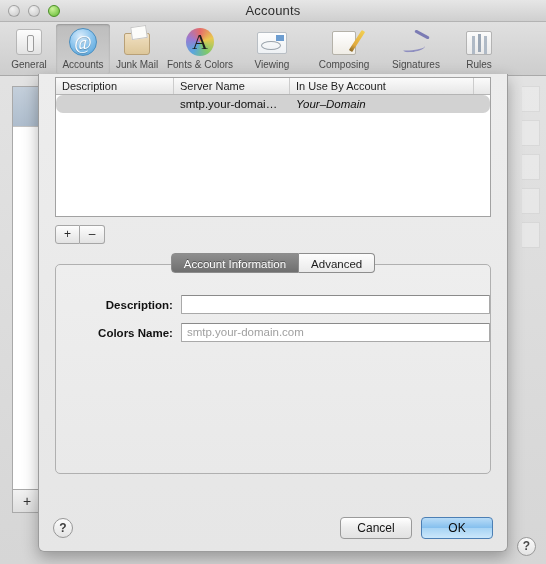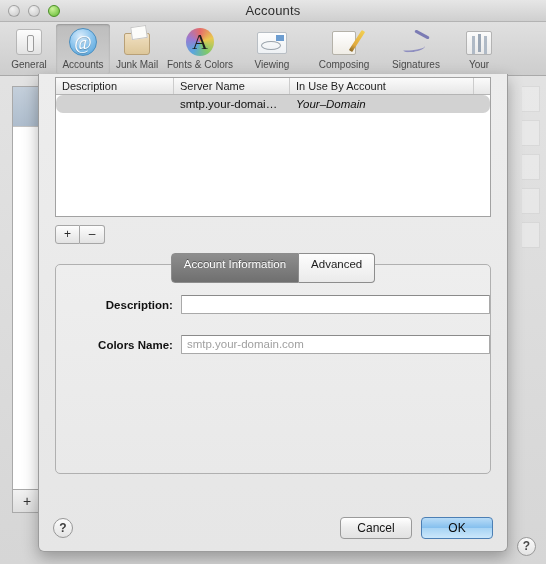--- a/index.html
+++ b/index.html
@@ -307,21 +307,21 @@
   .seg.left { border-radius: 3px 0 0 3px; }
   .seg.right { border-radius: 0 3px 3px 0; border-left: none; }
 
   
   #tabbox-wrap { position: relative; margin-top: 20px; }
   #tabs {
     position: absolute; top: -11px; left: 0; right: 0;
     display: flex; justify-content: center; z-index: 3;
   }
   .tab {
-    height: 30px;
+    height: 20px;
     padding: 0 12px;
     font-size: 11.5px;
     line-height: 20px;
     border: 1px solid #8d8d8d;
     color: #222;
   }
   .tab:first-child { border-radius: 4px 0 0 4px; }
   .tab:last-child { border-radius: 0 4px 4px 0; border-left: none; }
   .tab.active {
     background: linear-gradient(to bottom, #8e8e8e, #6f6f6f);
@@ -334,21 +334,21 @@
   }
   #tabpanel {
     height: 210px;
     border: 1px solid #b0b0b0;
     border-radius: 5px;
     background: linear-gradient(to bottom, #eeeeee, #e9e9e9);
     padding-top: 30px;
   }
   .frow {
     display: flex; align-items: center;
-    margin: 0 0 21px 0;
+    margin: 0 0 9px 0;
   }
   .flabel {
     width: 126px; text-align: right; padding-right: 8px;
     font-size: 11.5px; color: #111; font-weight: bold;
   }
   .finput {
     width: 312px; height: 19px;
     background: #fff;
     border: 1px solid #a9a9a9;
     border-top-color: #8a8a8a;
@@ -449,21 +449,21 @@
     <div class="tb-item wide">
       <div class="tb-icon">
           <div class="ic-sig"></div>
         </div>
       <div class="tb-label">Signatures</div>
     </div>
     <div class="tb-item">
       <div class="tb-icon">
           <div class="ic-rules"></div>
         </div>
-      <div class="tb-label">Your</div>
+      <div class="tb-label">Rules</div>
     </div>
   </div>
 
   <div id="prefs-body">
     <div id="acct-sidebar">
       <div id="acct-row">
         <div class="mini-at">@</div>
       </div>
       <div id="sidebar-footer">
         <div id="sidebar-add">+</div>

